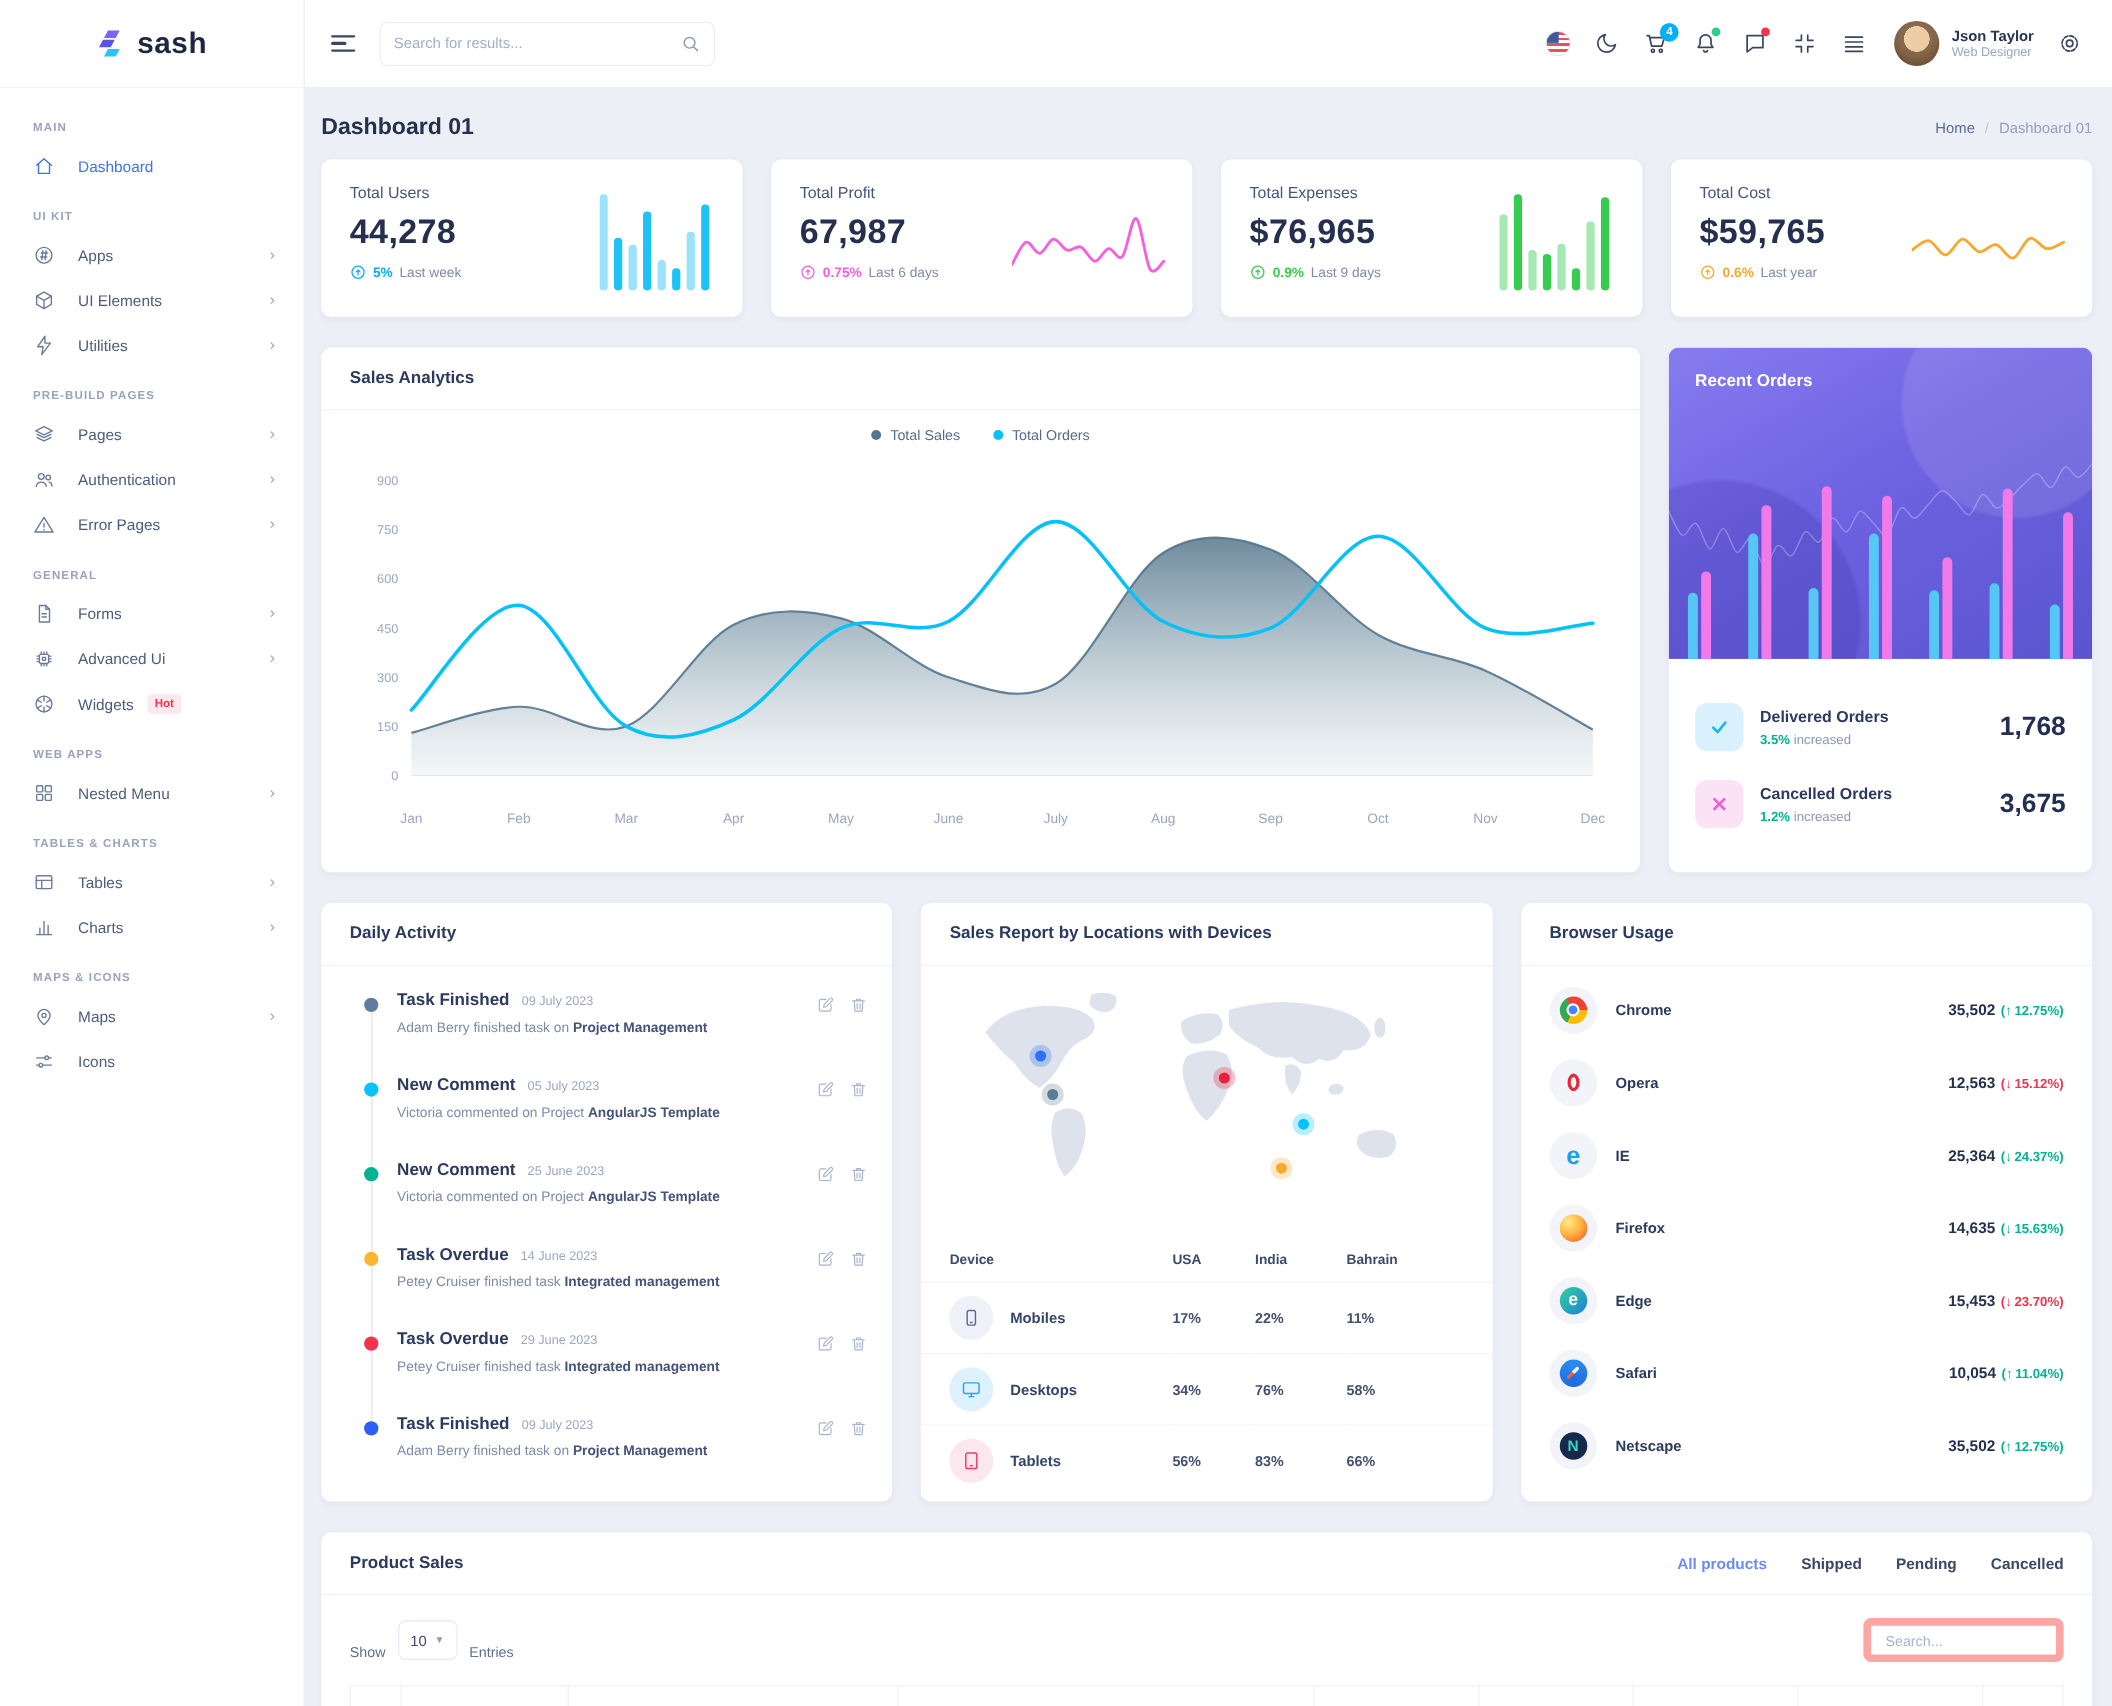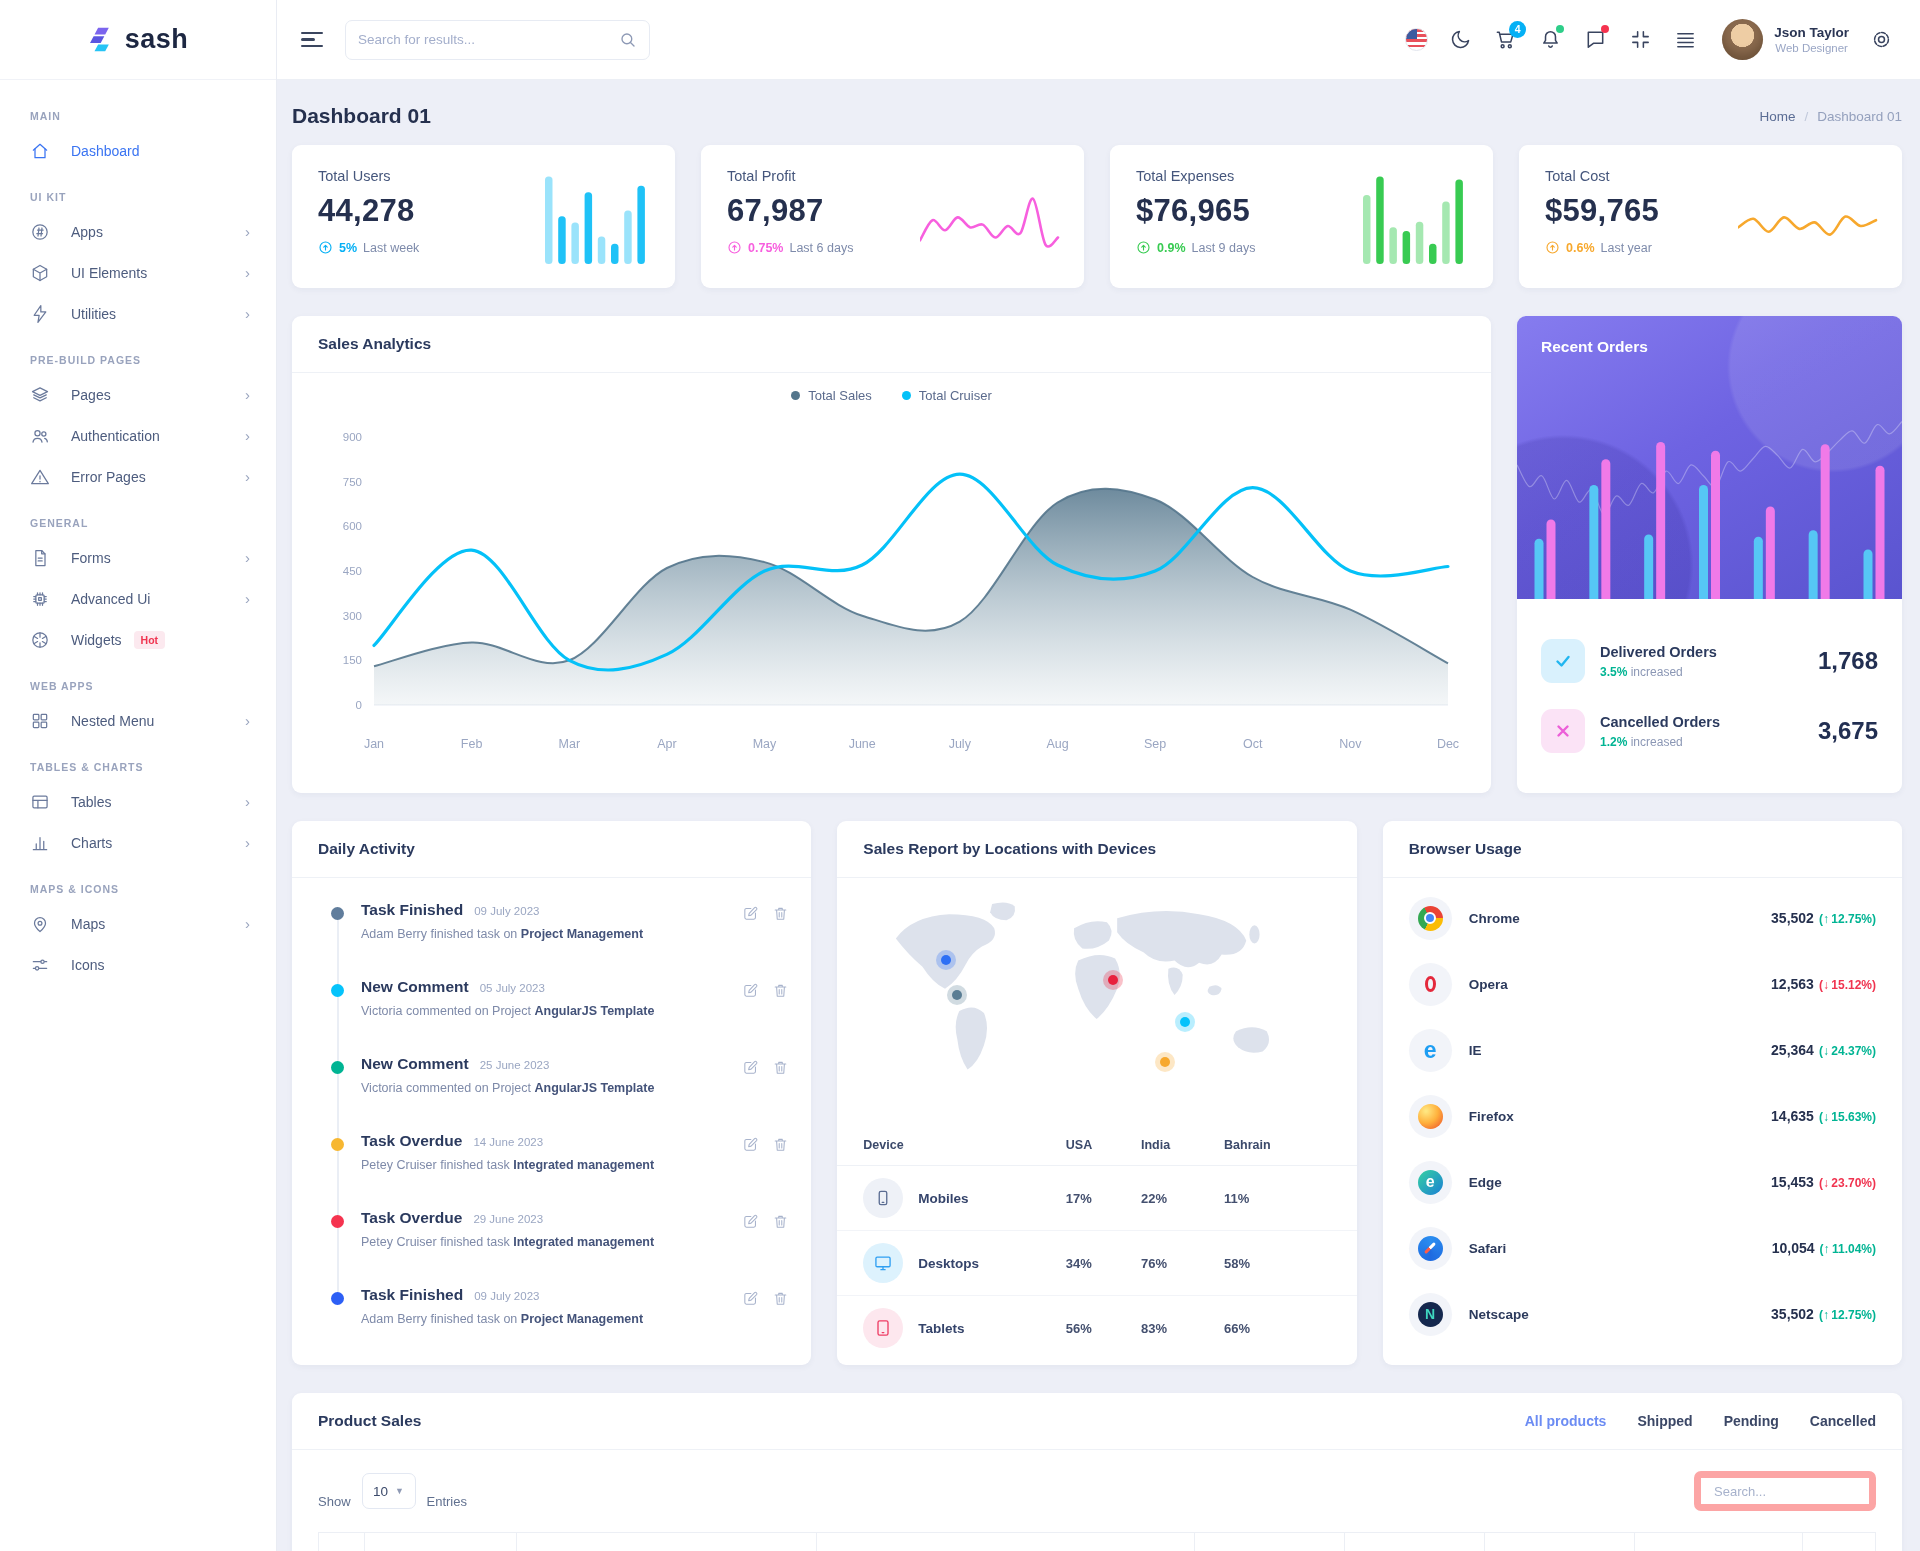--- a/index.html
+++ b/index.html
@@ -30,21 +30,21 @@
   .searchbox input { border:0; outline:0; flex:1; font-size:13.5px; color:#3c4a6b; font-family:"Liberation Sans",sans-serif; }
   .searchbox input::placeholder { color:#a3aecb; }
   .h-right { margin-left:auto; display:flex; align-items:center; gap:21px; }
   .h-ico { position:relative; width:24px; height:24px; color:#39445f; cursor:pointer; flex:none; }
   .h-ico svg { width:23px; height:23px; fill:none; stroke:currentColor; stroke-width:1.6; stroke-linecap:round; stroke-linejoin:round; }
   .flag { width:23px; height:23px; border-radius:50%; overflow:hidden; position:relative; background:repeating-linear-gradient(180deg,#e8505b 0 2.6px,#fff 2.6px 5.2px); border:1px solid #e2e6ee; }
   .flag::after { content:""; position:absolute; left:0; top:0; width:11px; height:10px; background:#3c5ba0; }
   .badge-num { position:absolute; top:-7px; right:-8px; min-width:17px; height:17px; border-radius:9px; background:#05b0f5; color:#fff; font-size:10.5px; font-weight:700; display:flex; align-items:center; justify-content:center; padding:0 4px; }
   .dot-badge { position:absolute; top:-3px; right:-1px; width:8.5px; height:8.5px; border-radius:50%; }
   .dot-green { background:#2ece89; } .dot-red { background:#f5334f; }
-  .user-chip { display:flex; align-items:center; gap:11px; cursor:pointer; margin-left:3px;text-align:center; }
+  .user-chip { display:flex; align-items:center; gap:11px; cursor:pointer; margin-left:3px; }
   .avatar { width:41px; height:41px; border-radius:50%; background:radial-gradient(circle at 50% 40%, #eecda4 0 36%, #8a6a4e 37% 72%, #6e523c 100%); box-shadow:inset 0 -6px 8px rgba(60,40,20,.35); }
   .u-name { font-size:13.5px; font-weight:700; color:#2a3554; line-height:1.25; }
   .u-role { font-size:11.5px; color:#9aa6c5; }
 
   
   .main { position:absolute; left:277px; top:80px; right:0; bottom:0; padding:0 18px 0 15px; overflow:hidden; }
   .page-head { display:flex; align-items:center; justify-content:space-between; padding-top:24px; }
   .page-title { font-size:21px; font-weight:700; color:#25304e; }
   .breadcrumb { font-size:13.5px; display:flex; gap:9px; align-items:center; }
   .bc-home { color:#5a6c94; cursor:pointer; }
@@ -487,21 +487,21 @@
   <section class="row-main">
     <div class="card analytics">
       <div class="card-title-bar">Sales Analytics</div>
       <div class="legend" id="legend">
           <span class="legend-item">
             <span class="legend-dot" style="background:#54768c"></span>
             <span>Total Sales</span>
           </span>
           <span class="legend-item">
             <span class="legend-dot" style="background:#04c1f8"></span>
-            <span>Total Cruiser</span>
+            <span>Total Orders</span>
           </span>
         </div>
       <div id="main-chart">
           <svg width="1160" height="352" viewBox="0 0 1160 352" style="margin:4px auto 0">
             <defs>
               <linearGradient id="ag" x1="0" y1="0" x2="0" y2="1">
                 <stop offset="0" stop-color="#54768c" stop-opacity="0.85"></stop>
                 <stop offset="1" stop-color="#90aab8" stop-opacity="0.10"></stop>
               </linearGradient>
             </defs>

